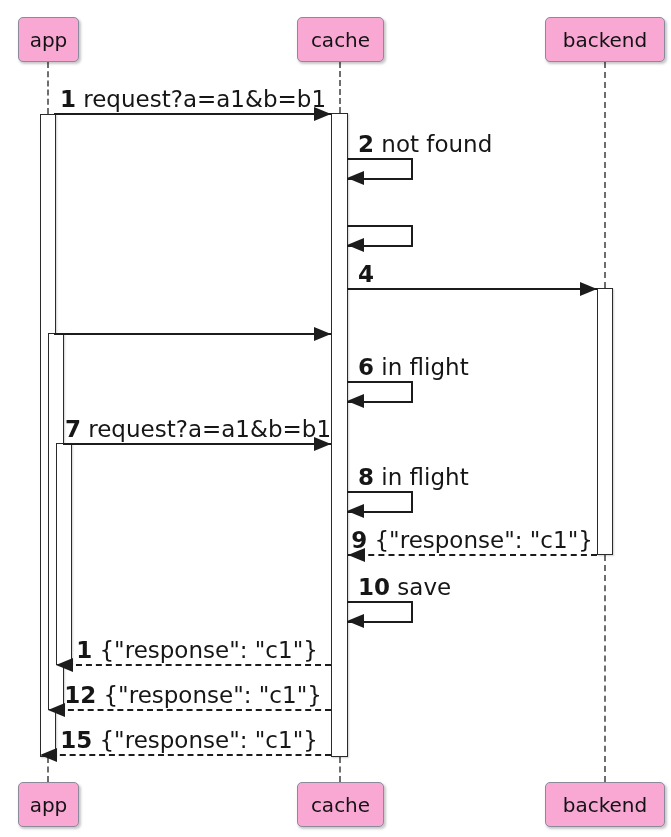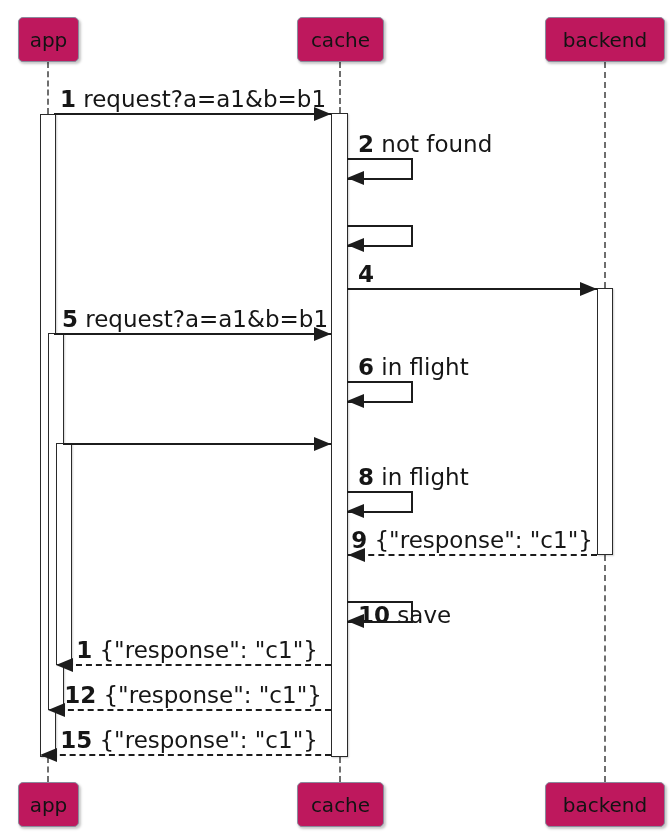--- a/index.html
+++ b/index.html
@@ -2,21 +2,21 @@
 <html><head>
 <meta charset="utf-8">
 <style>
   html,body{margin:0;padding:0;background:#ffffff;}
   .stage{
     position:relative;width:671px;height:837px;background:#ffffff;
     font-family:"DejaVu Sans","Liberation Sans",sans-serif;overflow:hidden;
   }
   .pbox{
     position:absolute;box-sizing:border-box;height:45px;
-    background:#be185d;border:1.6px solid #8a8a9c;border-radius:5px;
+    background:#f9a8d4;border:1.6px solid #8a8a9c;border-radius:5px;
     box-shadow:1.5px 2px 2.5px rgba(0,0,0,.22);
     display:flex;align-items:center;justify-content:center;
     font-size:20px;color:#131313;
   }
   .lifeline{position:absolute;width:0;border-left:2px dashed #6e6e6e;}
   .act{
     position:absolute;box-sizing:border-box;background:#ffffff;
     border:1.6px solid #2a2a2a;box-shadow:1px 1px 1.5px rgba(0,0,0,.18);
   }
   .line{position:absolute;height:0;border-top:2px solid #1c1c1c;}
@@ -81,40 +81,40 @@
   <div class="loop" style="left:347px;top:158px"></div>
   <div class="head-l" style="left:347px;top:171px"></div>
 
   <div class="loop" style="left:347px;top:225px"></div>
   <div class="head-l" style="left:347px;top:238px"></div>
 
   <div class="msg" style="left:358px;top:263px"><span class="num">4</span> <span></span></div>
   <div class="line" style="left:347px;top:288px;width:250px"></div>
   <div class="head-r" style="left:580px;top:282px"></div>
 
-  <div class="msg center" style="left:195px;top:308px"><span class="num">5</span> <span>request?a=a1&amp;b=b1</span></div>
   <div class="line" style="left:54px;top:333px;width:277px"></div>
   <div class="head-r" style="left:314px;top:327px"></div>
 
   <div class="msg" style="left:358px;top:356px"><span class="num">6</span> <span>in flight</span></div>
   <div class="loop" style="left:347px;top:381px"></div>
   <div class="head-l" style="left:347px;top:394px"></div>
 
+  <div class="msg center" style="left:198px;top:418px"><span class="num">7</span> <span>request?a=a1&amp;b=b1</span></div>
   <div class="line" style="left:63px;top:443px;width:268px"></div>
   <div class="head-r" style="left:314px;top:437px"></div>
 
   <div class="msg" style="left:358px;top:466px"><span class="num">8</span> <span>in flight</span></div>
   <div class="loop" style="left:347px;top:491px"></div>
   <div class="head-l" style="left:347px;top:504px"></div>
 
   <div class="msg center" style="left:472px;top:529px"><span class="num">9</span> <span>{"response": "c1"}</span></div>
   <div class="line dashed" style="left:348px;top:554px;width:249px"></div>
   <div class="head-l" style="left:348px;top:548px"></div>
 
-  <div class="msg" style="left:358px;top:604px"><span class="num">10</span> <span>save</span></div>
+  <div class="msg" style="left:358px;top:576px"><span class="num">10</span> <span>save</span></div>
   <div class="loop" style="left:347px;top:601px"></div>
   <div class="head-l" style="left:347px;top:614px"></div>
 
   <div class="msg center" style="left:197px;top:639px"><span class="num">1</span> <span>{"response": "c1"}</span></div>
   <div class="line dashed" style="left:66px;top:664px;width:265px"></div>
   <div class="head-l" style="left:56px;top:658px"></div>
 
   <div class="msg center" style="left:193px;top:684px"><span class="num">12</span> <span>{"response": "c1"}</span></div>
   <div class="line dashed" style="left:58px;top:709px;width:273px"></div>
   <div class="head-l" style="left:48px;top:703px"></div>

